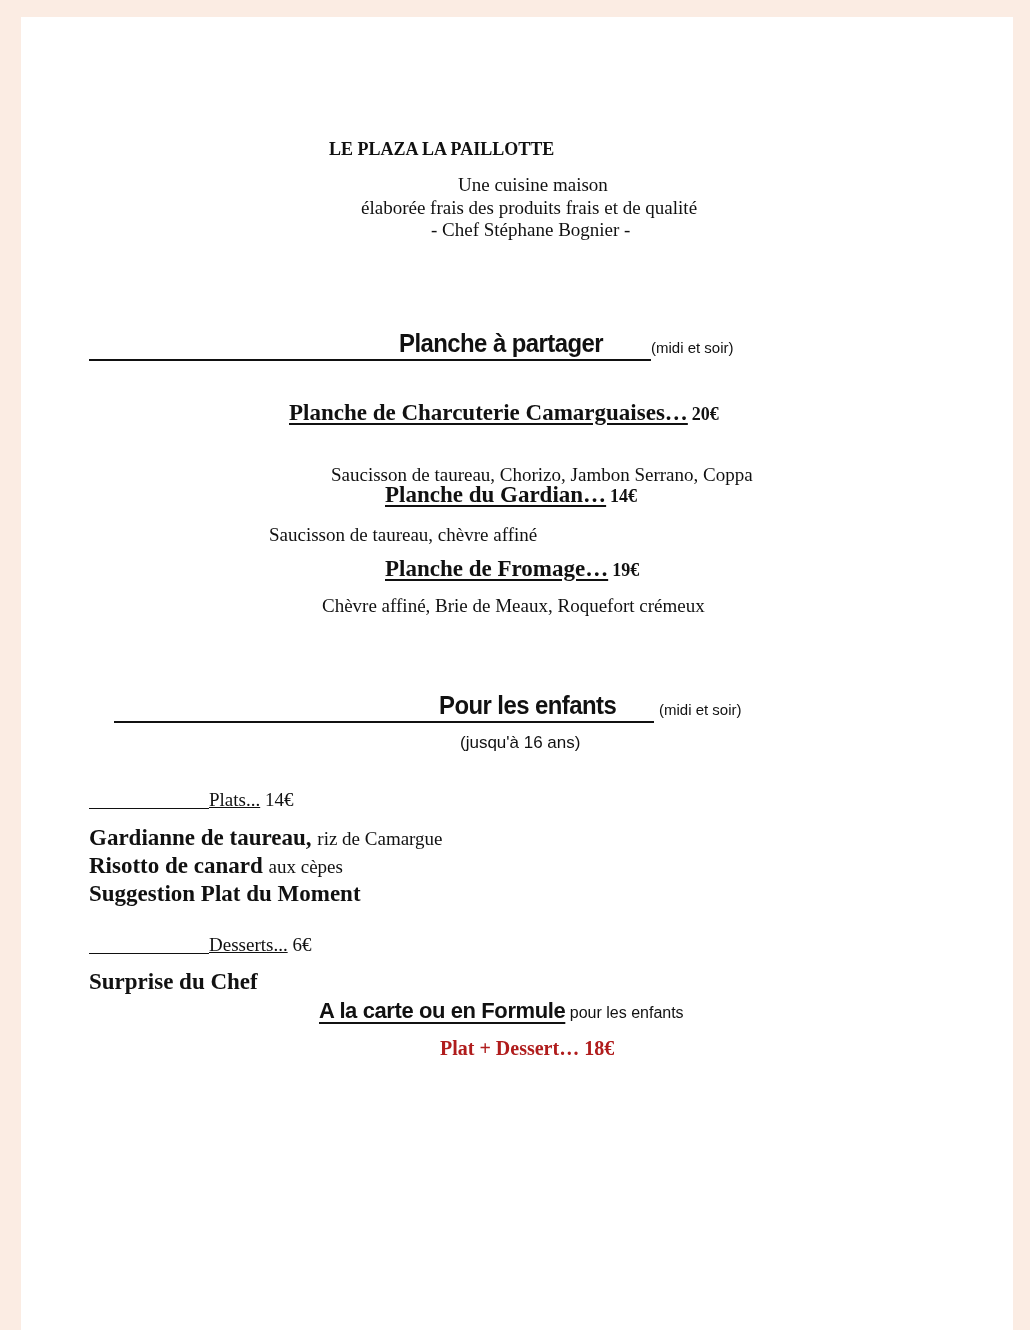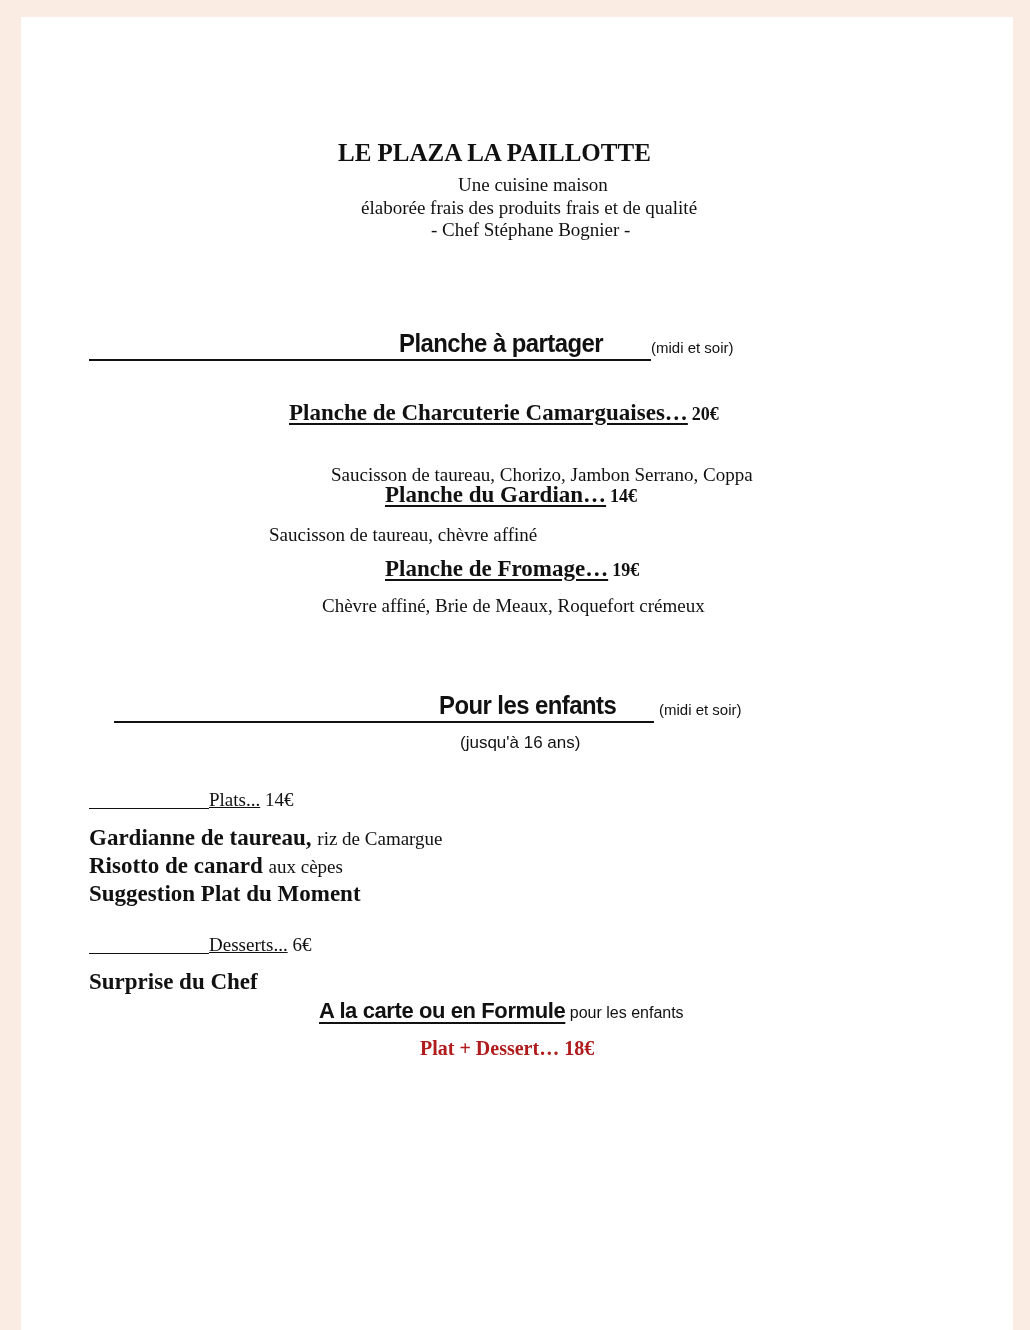--- a/index.html
+++ b/index.html
@@ -102,21 +102,21 @@
       font-size: 20px;
       font-weight: bold;
       color: #b01c1c;
     }
   </style>
 </head>
 <body>
 
 <div class="page"></div>
 
-<div class="abs serif" style="left:329px; top:139px; font-size:25px; font-weight:bold;margin-left:9px;">LE PLAZA LA PAILLOTTE</div>
+<div class="abs serif" style="left:329px; top:139px; font-size:18px; font-weight:bold;">LE PLAZA LA PAILLOTTE</div>
 <div class="abs serif subtitle" style="left:458px; top:174px;">Une cuisine maison</div>
 <div class="abs serif subtitle" style="left:361px; top:197px;">élaborée frais des produits frais et de qualité</div>
 <div class="abs serif subtitle" style="left:431px; top:219px;">- Chef Stéphane Bognier -</div>
 
 <div class="sec-line" style="left:89px; top:359px; width:562px;"></div>
 <div class="abs sans sec-title" style="left:399px; top:328px;">Planche à partager</div>
 <div class="abs sans sec-note" style="left:651px; top:339px;">(midi et soir)</div>
 
 <div class="abs serif" style="left:289px; top:400px;">
   <span class="item-title">Planche de Charcuterie Camarguaises…</span>
@@ -164,13 +164,13 @@
   <span class="under">Desserts...</span>
   <span>6€</span>
 </div>
 
 <div class="abs serif dish" style="left:89px; top:969px;">Surprise du Chef</div>
 
 <div class="abs sans" style="left:319px; top:998px;">
   <span class="formule-title">A la carte ou en Formule</span>
   <span class="formule-note">pour les enfants</span>
 </div>
-<div class="abs serif formule-price" style="left:420px; top:1037px;">Plat + Dessert… 18€</div>
+<div class="abs serif formule-price" style="left:440px; top:1037px;">Plat + Dessert… 18€</div>
 
 </body></html>

